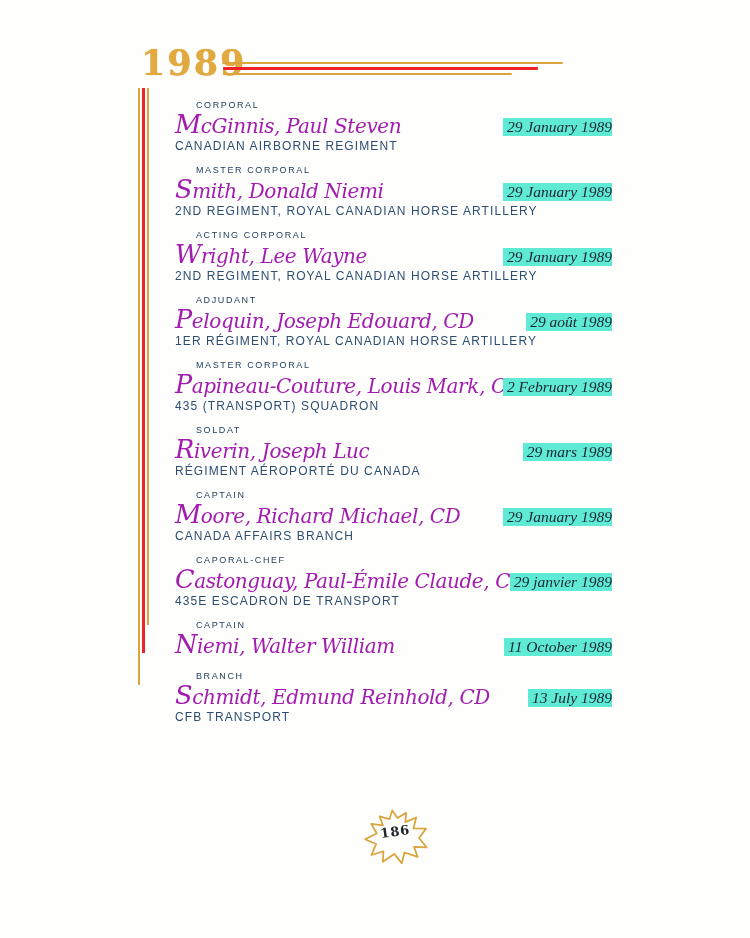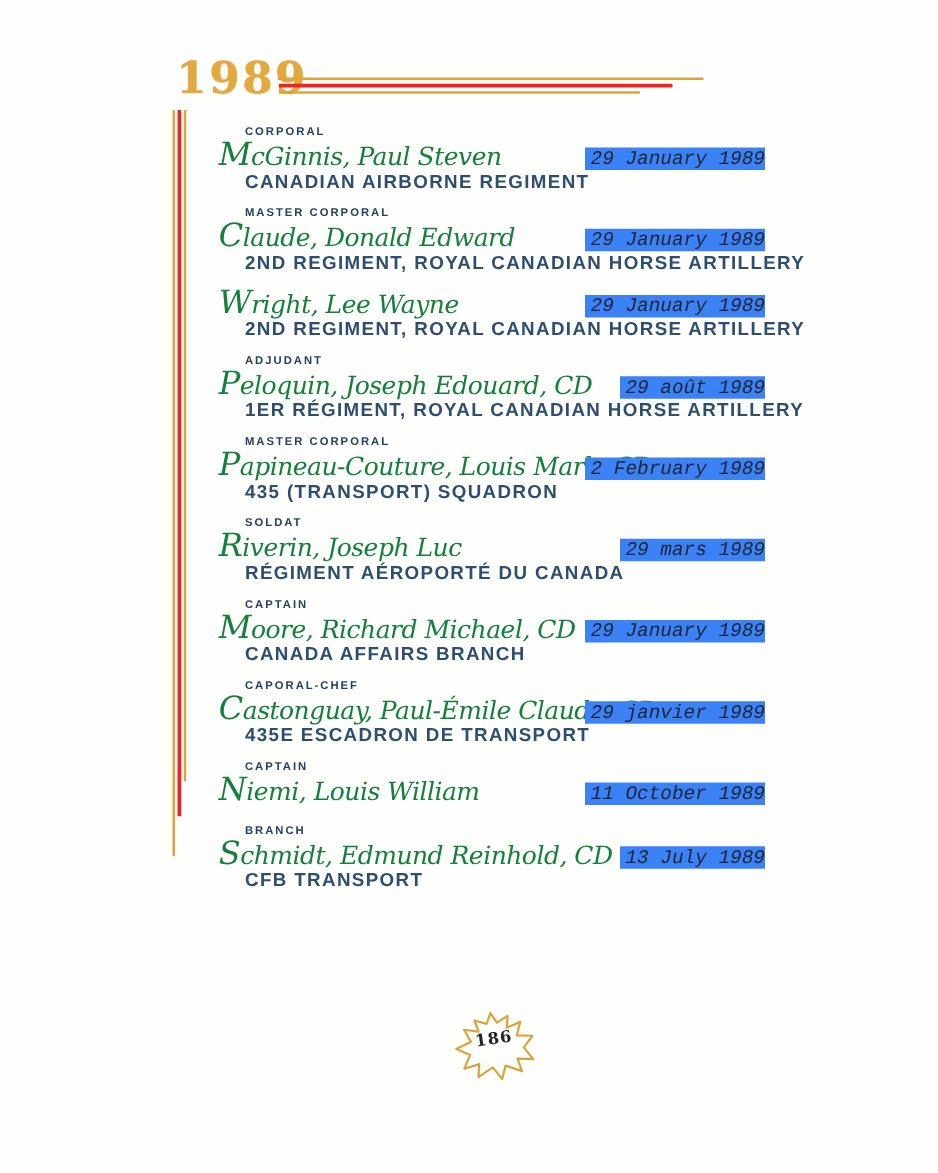--- a/index.html
+++ b/index.html
@@ -30,49 +30,48 @@
   .v-red{left:142px;width:3px;height:565px;background:#ee2227;}
   .v-gold-inner{left:147px;width:2px;height:537px;background:#dda43c;}
   
   .entries{
     position:absolute;left:175px;top:99px;width:437px;
   }
   .entry{margin-bottom:11px;}
   .rank{
     margin-left:21px;
     font-size:9px;line-height:12px;
-    font-weight:700;
+    font-weight:400;
     letter-spacing:1.6px;
     color:#24415e;
   }
   .nameline{position:relative;height:28px;}
   .name{
     display:block;
     font-family:"DejaVu Serif",serif;
     font-style:italic;
     font-size:20px;line-height:27px;
     letter-spacing:-0.4px;
-    color:#15803d;
+    color:#a21caf;
     white-space:nowrap;
   }
   .name::first-letter{font-size:1.28em;}
   .date{
     position:absolute;right:0;bottom:3px;
-    font-family:Liberation Mono, monospace;
+    font-family:Liberation Serif, serif;
     font-style:italic;
     font-size:15.5px;line-height:18px;
     color:#1b2433;
     white-space:nowrap;
-    background:#3b82f6;
+    background:#5eead4;
     padding-left:4px;
   }
   .unit{
-    margin-left:21px;
-    font-size:15px;line-height:14px;
-    font-weight:700;
+    font-size:12px;line-height:14px;
+    font-weight:400;
     letter-spacing:1.1px;
     color:#2d4e71;
     white-space:nowrap;
   }
   
   .leaf-wrap{
     position:absolute;left:363px;top:808px;width:66px;height:58px;
     transform:rotate(-8deg);
   }
   .leaf-wrap svg{position:absolute;left:0;top:0;}
@@ -106,27 +105,28 @@
       <div class="nameline">
         <div class="name">McGinnis, Paul Steven</div>
         <div class="date">29 January 1989</div>
       </div>
       <div class="unit">CANADIAN AIRBORNE REGIMENT</div>
     </div>
 
     <div class="entry">
       <div class="rank">MASTER CORPORAL</div>
       <div class="nameline">
-        <div class="name">Claude, Donald Edward</div>
+        <div class="name">Smith, Donald Niemi</div>
         <div class="date">29 January 1989</div>
       </div>
       <div class="unit">2ND REGIMENT, ROYAL CANADIAN HORSE ARTILLERY</div>
     </div>
 
     <div class="entry">
+      <div class="rank">ACTING CORPORAL</div>
       <div class="nameline">
         <div class="name">Wright, Lee Wayne</div>
         <div class="date">29 January 1989</div>
       </div>
       <div class="unit">2ND REGIMENT, ROYAL CANADIAN HORSE ARTILLERY</div>
     </div>
 
     <div class="entry">
       <div class="rank">ADJUDANT</div>
       <div class="nameline">
@@ -168,21 +168,21 @@
       <div class="nameline">
         <div class="name">Castonguay, Paul-Émile Claude, CD</div>
         <div class="date">29 janvier 1989</div>
       </div>
       <div class="unit">435E ESCADRON DE TRANSPORT</div>
     </div>
 
     <div class="entry">
       <div class="rank">CAPTAIN</div>
       <div class="nameline">
-        <div class="name">Niemi, Louis William</div>
+        <div class="name">Niemi, Walter William</div>
         <div class="date">11 October 1989</div>
       </div>
     </div>
 
     <div class="entry">
       <div class="rank">BRANCH</div>
       <div class="nameline">
         <div class="name">Schmidt, Edmund Reinhold, CD</div>
         <div class="date">13 July 1989</div>
       </div>

